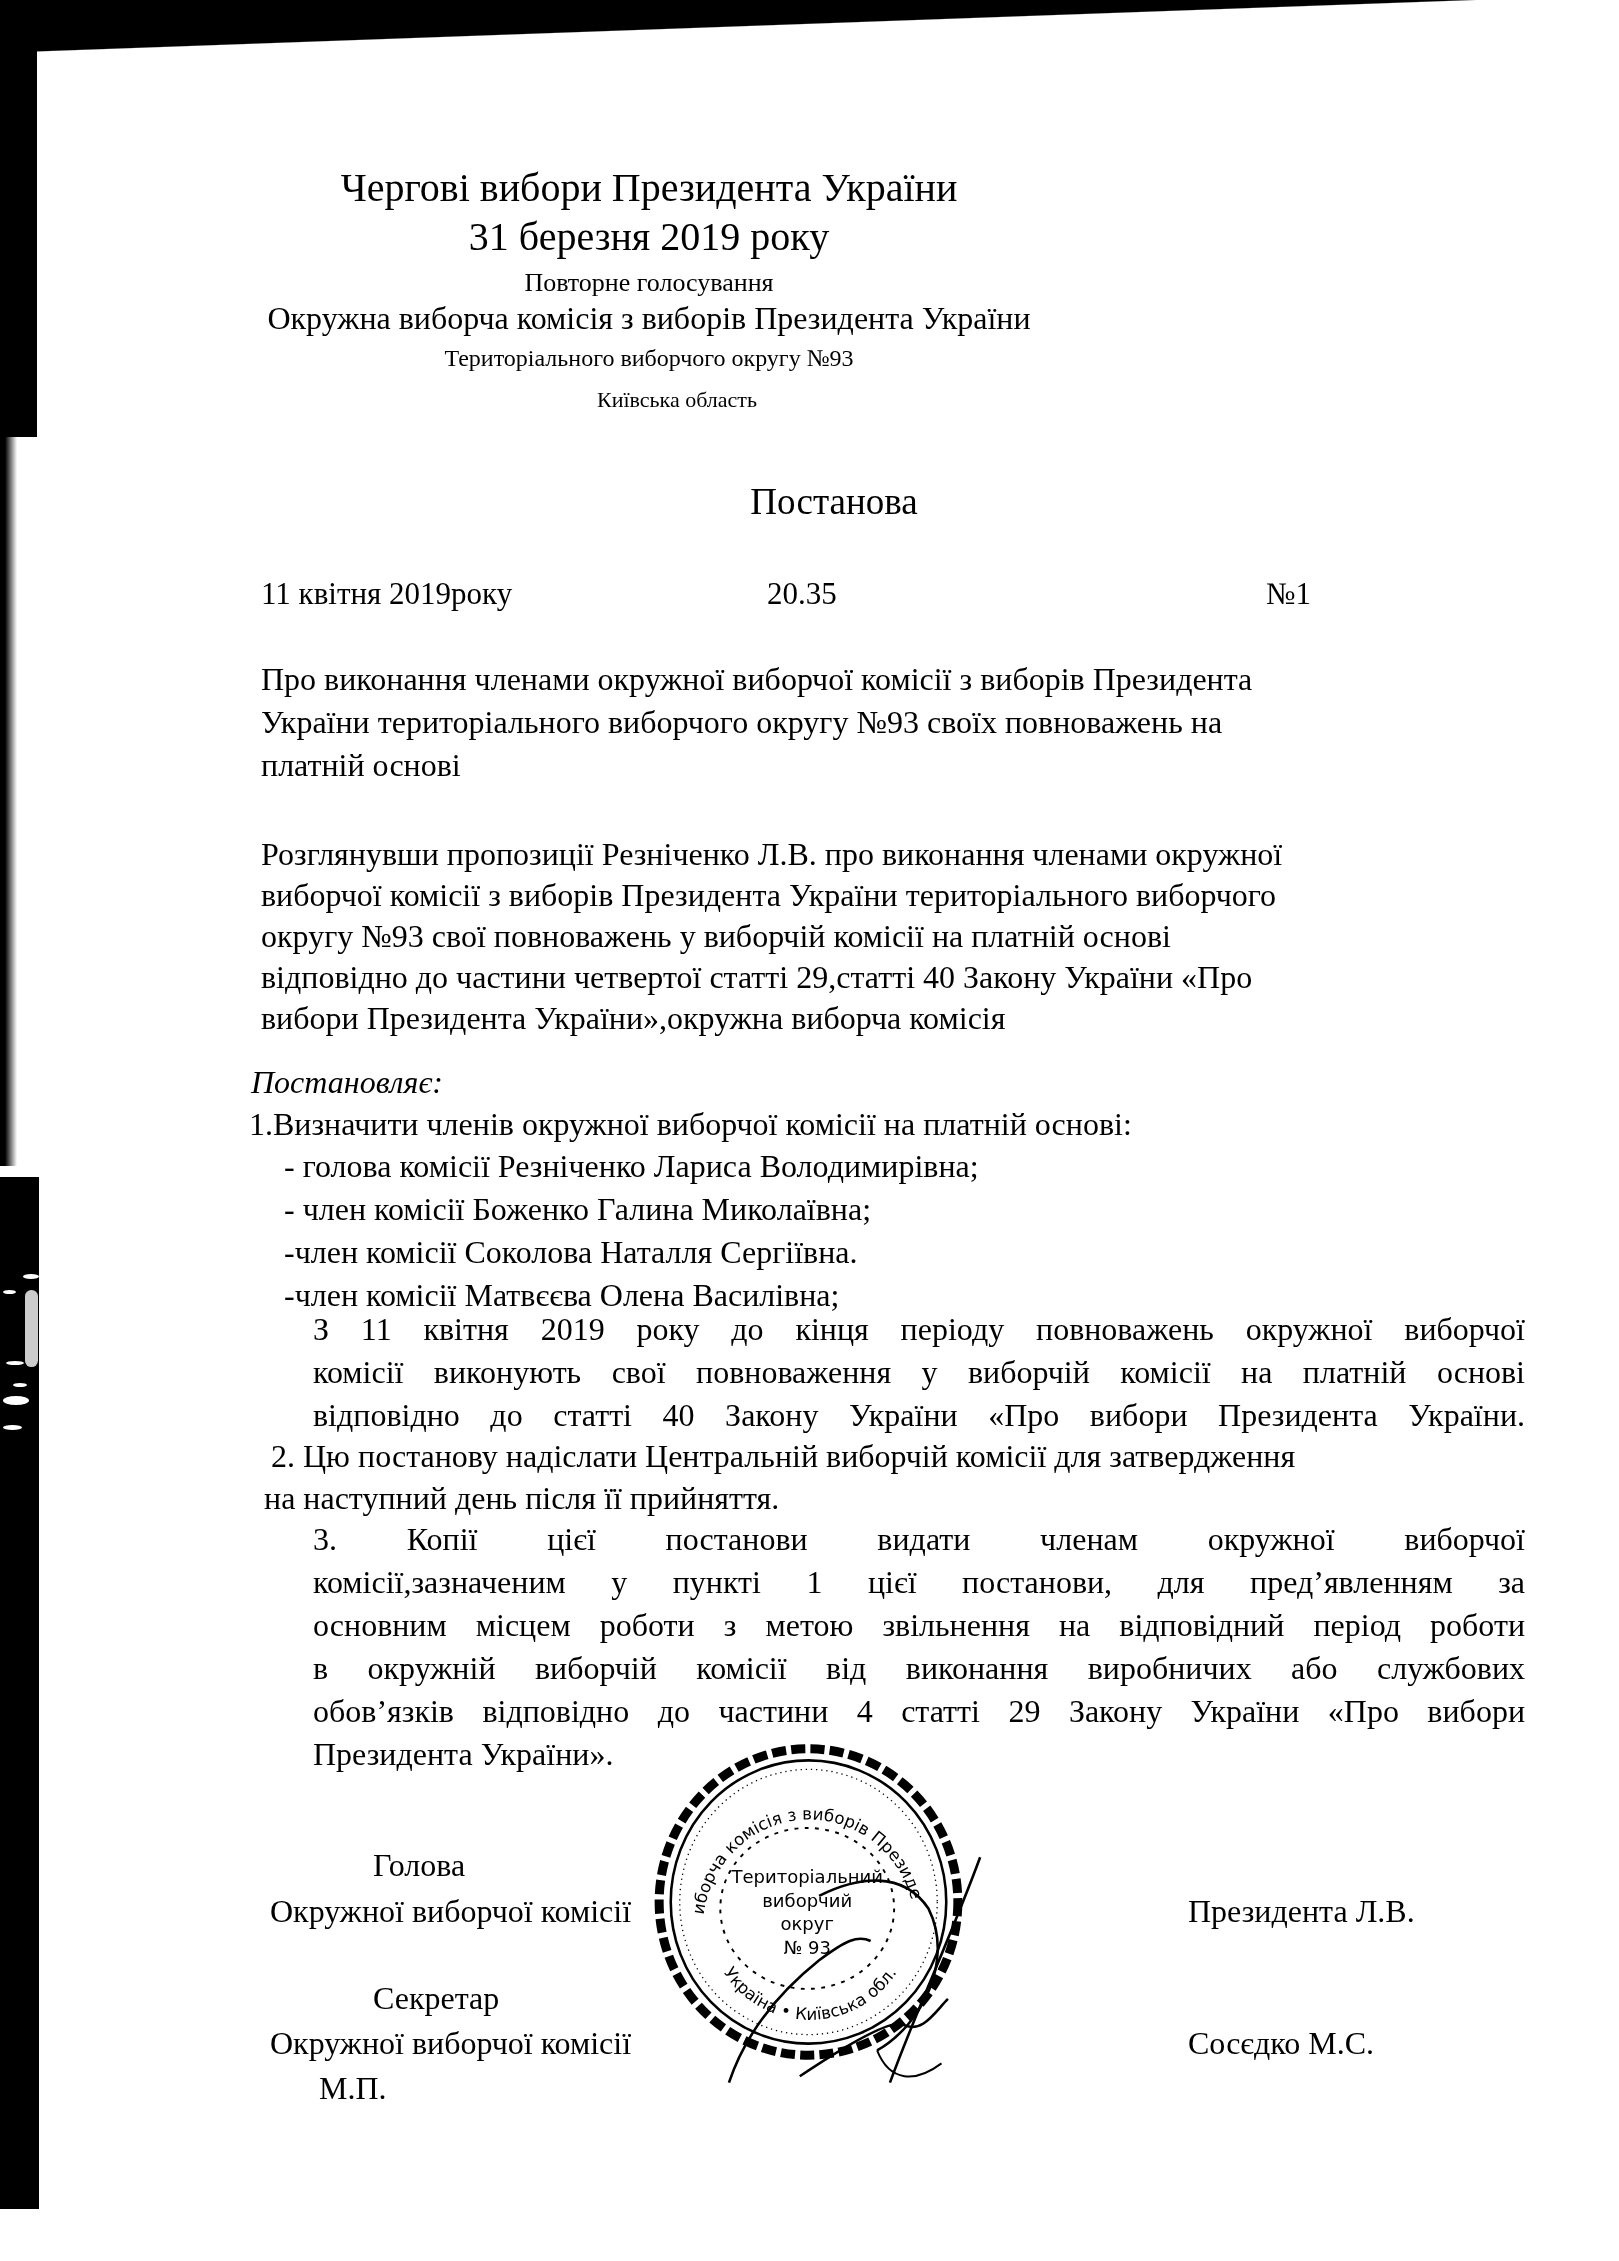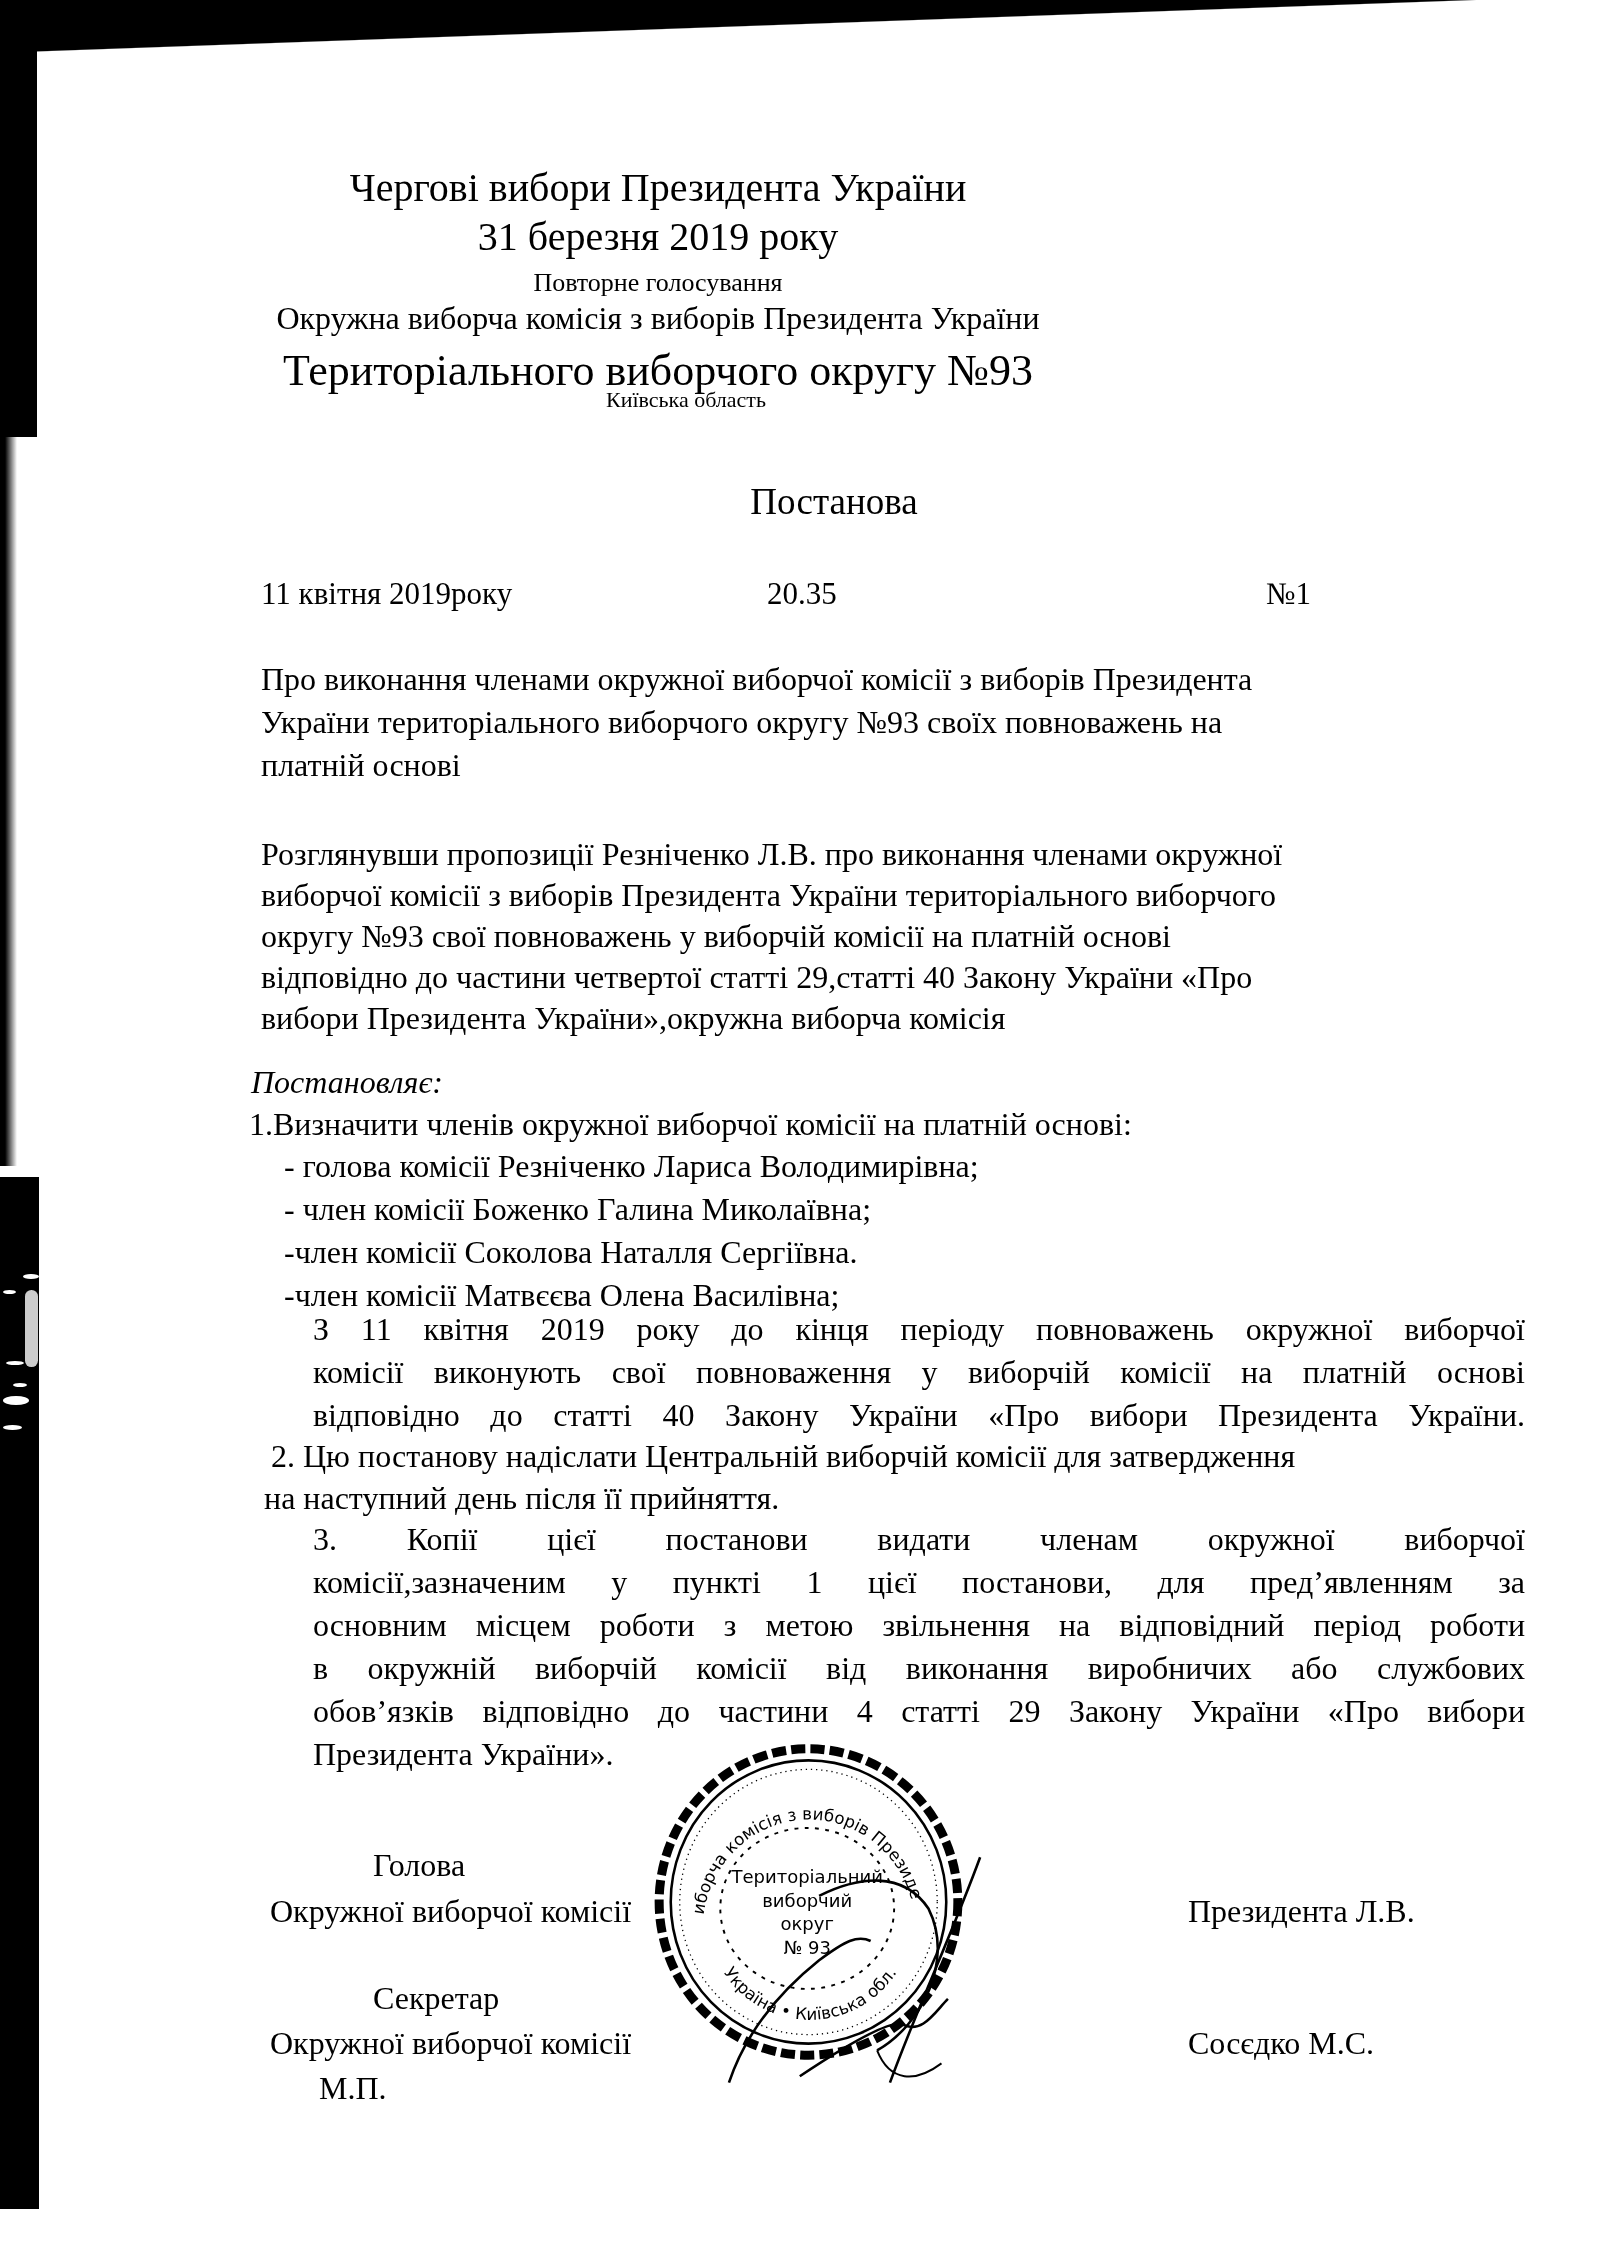--- a/index.html
+++ b/index.html
@@ -8,26 +8,26 @@
     .scan-top-wedge { position: absolute; left: 0; top: 0; width: 1620px; height: 58px;
                       background: linear-gradient(to bottom right, #000 0%, #000 45%, transparent 46%); }
     .scan-left-upper { position: absolute; left: 0; top: 0; width: 37px; height: 437px; background: #000; }
     .scan-left-mid { position: absolute; left: 0; top: 437px; width: 17px; height: 729px;
                      background: linear-gradient(to right, #000 0%, #000 30%, transparent 100%); }
     .scan-left-lower { position: absolute; left: 0; top: 1177px; width: 39px; height: 1032px; background: #000; }
     .scan-streak { position: absolute; background: #fff; border-radius: 50%; }
 
     .page { position: absolute; left: 0; top: 0; width: 1620px; height: 2261px; }
 
-    .hdr { position: absolute; left: 16px; width: 1284px; text-align: center; white-space: nowrap; }
+    .hdr { position: absolute; left: 7px; width: 1284px; text-align: center; white-space: nowrap; }
     .hdr-title { top: 164px; font-size: 40px; }
     .hdr-date  { top: 213px; font-size: 40px; }
     .hdr-sub   { top: 268px; font-size: 26px; }
     .hdr-comm  { top: 300px; font-size: 32px; }
-    .hdr-dist  { top: 345px; font-size: 44px; }
+    .hdr-dist  { top: 345px; font-size: 24px; }
     .hdr-reg   { top: 387px; font-size: 22px; padding-left: 28px; }
     .doc-type  { position: absolute; left: 0; width: 1620px; top: 480px; font-size: 37px; text-align: center; padding-left: 24px; }
 
     .meta-row { position: absolute; top: 576px; font-size: 31px; white-space: nowrap; }
     .meta-date { left: 261px; }
     .meta-time { left: 767px; }
     .meta-num  { left: 1266px; }
 
     .text { position: absolute; font-size: 32px; line-height: 43px; white-space: nowrap; }
     .subject { left: 261px; top: 658px; }

